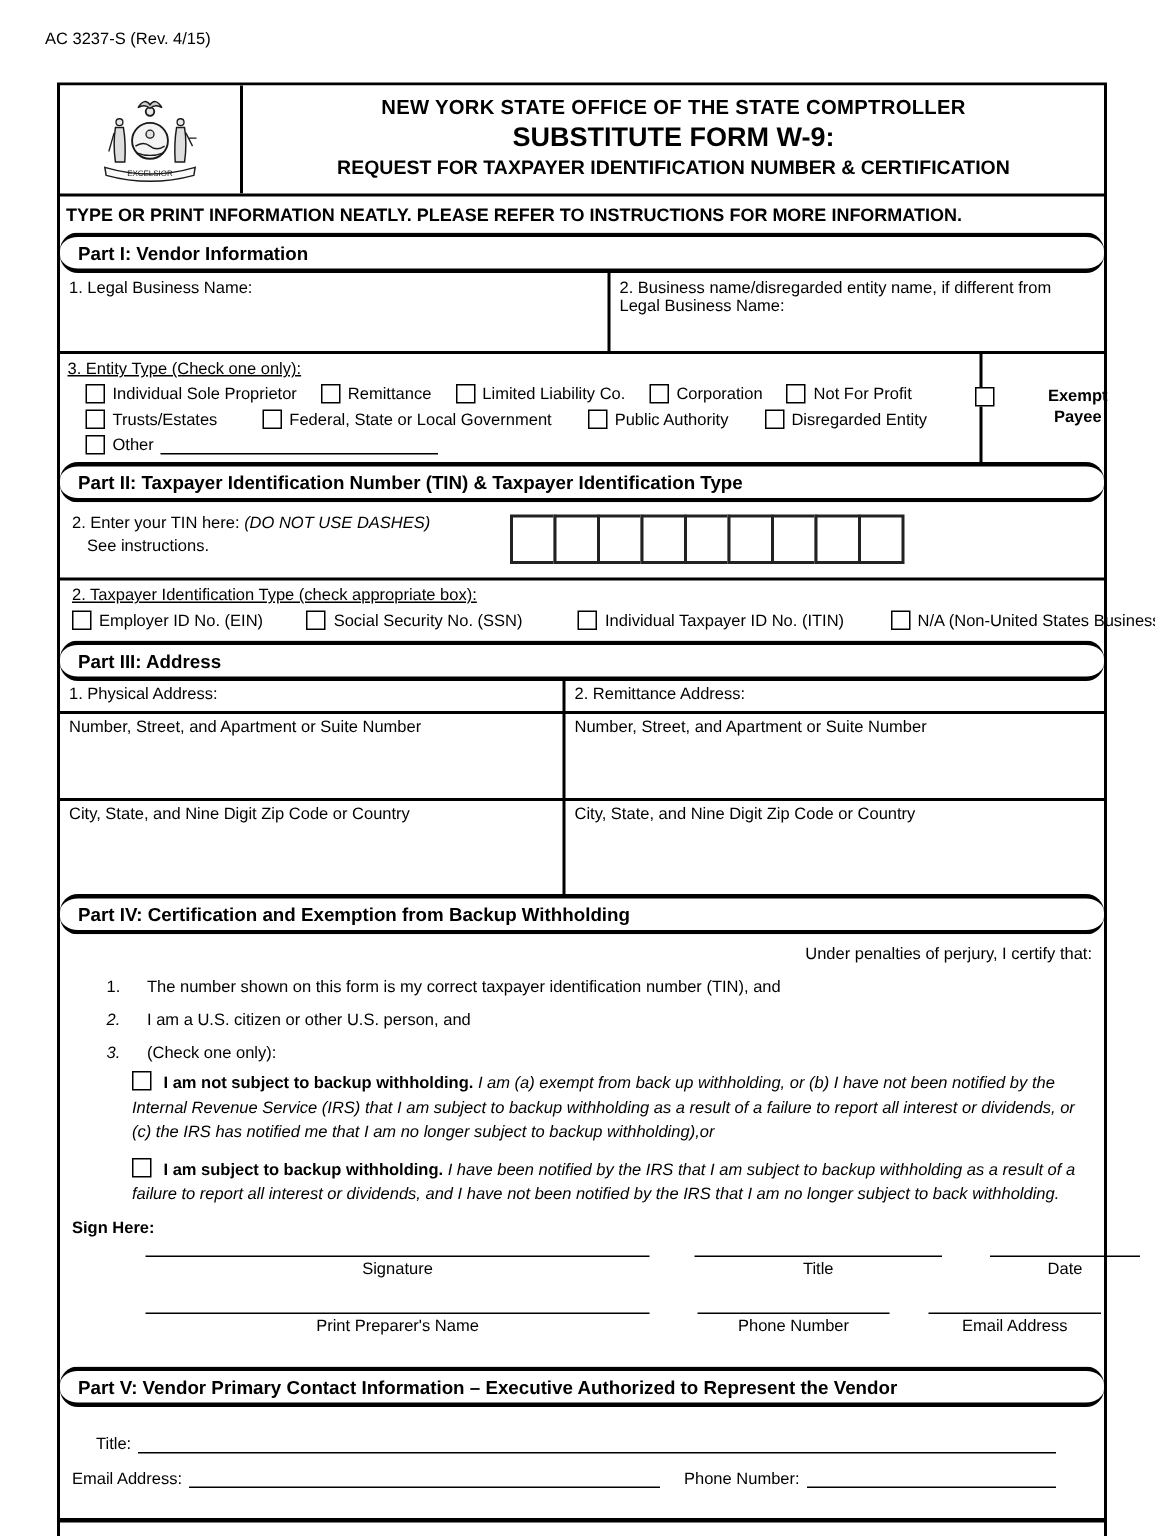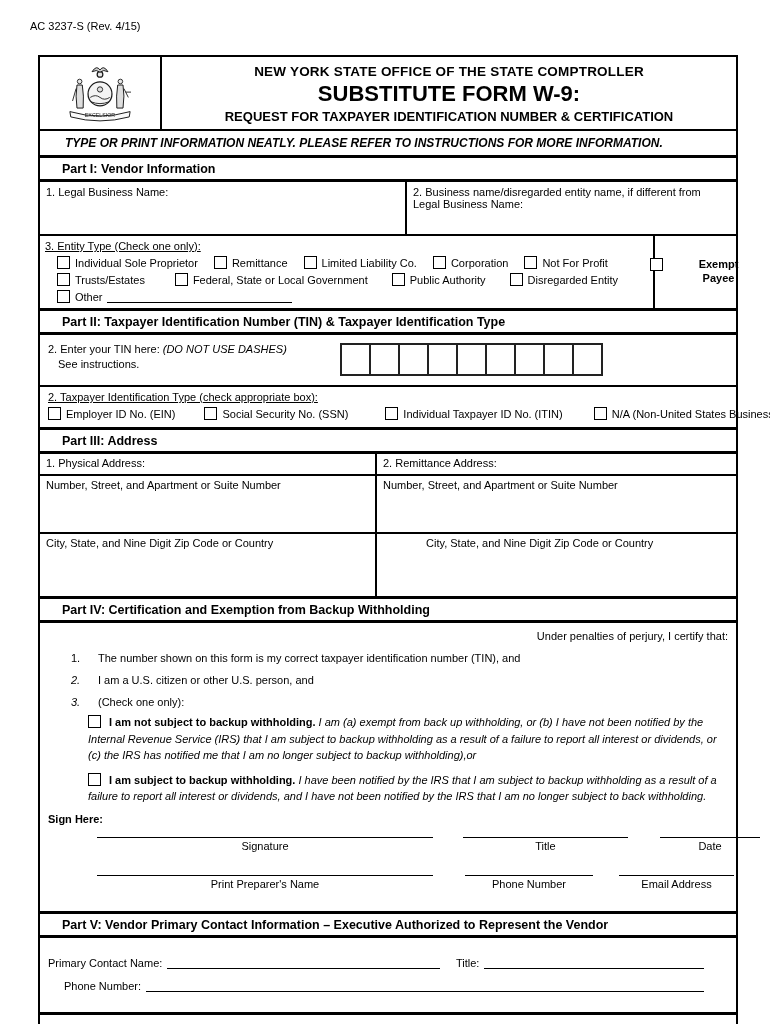--- a/index.html
+++ b/index.html
@@ -6,32 +6,32 @@
   html,body { background:#fff; }
   body {
     width:770px; height:1024px; position:relative;
     font-family:"Liberation Sans","DejaVu Sans",sans-serif;
     color:#000; font-size:11px; -webkit-font-smoothing:antialiased;
   }
   .form-code { position:absolute; left:30px; top:20px; font-size:11px; }
   .form { position:absolute; left:38px; top:55px; width:700px; border:2px solid #000; background:#fff; }
   .row { border-top:2px solid #000; position:relative; background:#fff; }
   .row:first-child { border-top:0; }
-  .sec { border-top:3px solid #000; border-bottom:3px solid #000; font-weight:bold; font-size:12.5px; padding:4px 22px 3px; }
+  .sec { border-top:3px solid #000; border-bottom:3px solid #000; font-weight:bold; font-size:12.5px; padding:4px 12px 3px;border-radius:12px; }
   .sec + .row { border-top:0; }
 
   
   .hdr { display:flex; height:72px; }
   .logo-cell { width:122px; border-right:2px solid #000; display:flex; align-items:center; justify-content:center; }
   .title-cell { flex:1; text-align:center; padding:7px 6px 3px; }
   .t1 { font-weight:bold; font-size:13.5px; letter-spacing:.2px; }
-  .t2 { font-weight:bold; font-size:22px; margin-top:2px; }
+  .t2 { font-weight:bold; font-size:18px; margin-top:2px; }
   .t3 { font-weight:bold; font-size:13px; margin-top:2px; }
 
-  .instr { font-weight:bold; font-style:italic; font-size:12px; padding:5px 25px; }
+  .instr { font-weight:bold; font-size:12px; padding:5px 4px; }
 
   
   .split { display:flex; }
   .nrow { min-height:52px; }
   .nrow .cl { width:367px; border-right:2px solid #000; padding:4px 6px; }
   .nrow .cr { flex:1; padding:4px 6px; }
   .ent { display:flex; min-height:68px; }
   .ent-main { flex:1; padding:2px 2px 5px 5px; }
   .ent-exempt { width:83px; border-left:2px solid #000; display:flex; align-items:center; justify-content:center; }
   .ent-exempt .wrap { display:flex; align-items:flex-start;gap:28px; }
@@ -53,21 +53,21 @@
   .type-opts .opt.o0 { margin-right:29px; }
   .type-opts .opt.o1 { margin-right:37px; }
   .type-opts .opt.o2 { margin-right:31px; }
 
   
   .a-split { display:flex; }
   .a-split .cl { width:337px; border-right:2px solid #000; padding:3px 6px; }
   .a-split .cr { flex:1; padding:3px 6px; }
   .a-hdr { min-height:20px; }
   .a-street { min-height:58px; }
-  .a-city { min-height:64px;gap:43px; }
+  .a-city { min-height:64px; }
 
   
   .cert { padding:5px 8px 0; }
   .cert-intro { margin:2px 0 2px;text-align:right; }
   .cert-item { display:flex; margin:10px 0 10px 23px; }
   .cert-num { width:27px; flex:none; }
   .it { font-style:italic; }
   .b { font-weight:bold; }
   .cert-opt { margin:1px 8px 8px 40px; line-height:1.5; }
   .cb-inline { display:inline-block; width:13px; height:13px; border:1.5px solid #000; vertical-align:-2px; margin-right:8px; }
@@ -285,30 +285,30 @@
       <div class="sig sig-1c"><span>Date</span></div>
       <div class="sig sig-2a"><span>Print Preparer's Name</span></div>
       <div class="sig sig-2b"><span>Phone Number</span></div>
       <div class="sig sig-2c"><span>Email Address</span></div>
     </div>
   </div>
 
   <div class="row sec">Part V: Vendor Primary Contact Information – Executive Authorized to Represent the Vendor</div>
   <div class="row p5">
     <div class="p5row">
-      <div class="fld f-left">
-        <span>Primary Contact Name:</span>
-        <span class="wline"></span>
-      </div>
       <div class="fld f-right">
         <span>Title:</span>
         <span class="wline"></span>
       </div>
     </div>
     <div class="p5row">
+      <div class="fld f-left">
+        <span>Email Address:</span>
+        <span class="wline"></span>
+      </div>
       <div class="fld f-right">
         <span>Phone Number:</span>
         <span class="wline"></span>
       </div>
     </div>
   </div>
 
   <div class="row banner">DO NOT SUBMIT FORM TO IRS — SUBMIT FORM TO NYS ONLY AS DIRECTED</div>
 
 </div>

